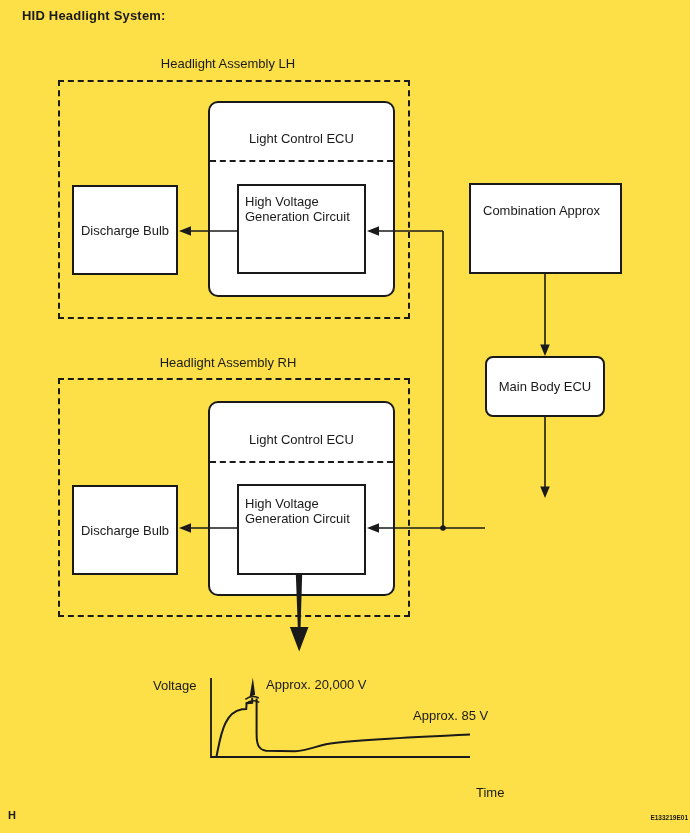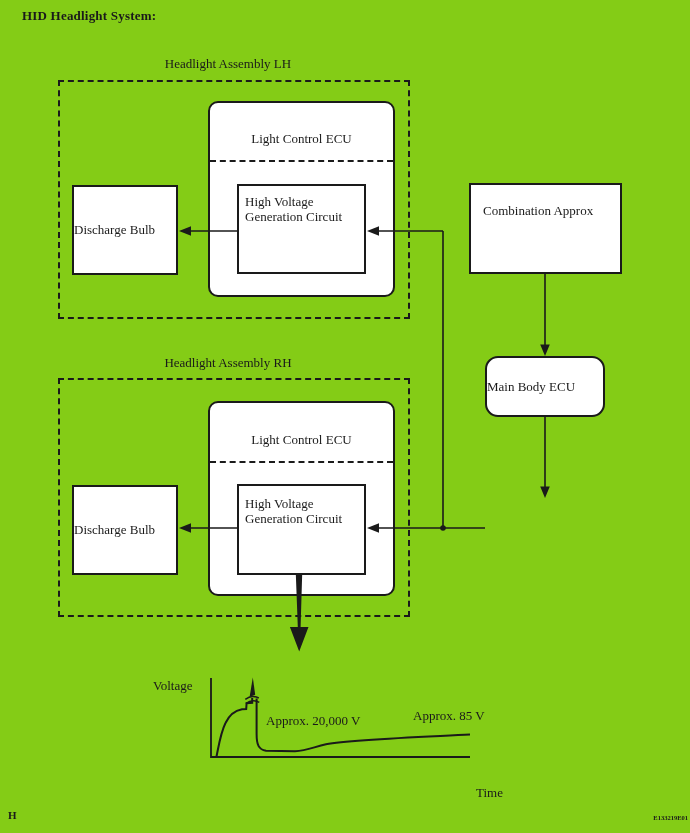--- a/index.html
+++ b/index.html
@@ -1,21 +1,21 @@
 <!DOCTYPE html>
 <html><head>
 <meta charset="utf-8">
 <style>
   html, body { margin: 0; padding: 0; background: #ffffff; }
   .page {
     position: relative;
     width: 690px;
     height: 833px;
-    background: #84cc16;
-    font-family: Liberation Serif, serif;
+    background: #fde047;
+    font-family: Liberation Sans, sans-serif;
     color: #1a1a1a;
     overflow: hidden;
   }
   .abs { position: absolute; }
   .lbl { position: absolute; font-size: 13px; line-height: 15px; white-space: nowrap; }
   .lbl-center { text-align: center; margin-top: 9px; }
   .title {
     position: absolute; left: 22px; top: 8px;
     font-size: 13px; font-weight: bold; letter-spacing: 0.2px;
   }
@@ -25,22 +25,22 @@
     box-sizing: border-box;
     background: transparent;
   }
   .solidbox {
     position: absolute;
     border: 2px solid #1a1a1a;
     box-sizing: border-box;
     background: #ffffff;
   }
   .roundedbox { border-radius: 10px; }
-  .roundedbox-lg { border-radius: 13px; }
-  .flexcenter { display: flex; align-items: center; justify-content: flex-start; }
+  .roundedbox-lg { border-radius: 8px; }
+  .flexcenter { display: flex; align-items: center; justify-content: center; }
   .divider {
     position: absolute;
     border-top: 2px dashed #1a1a1a;
     height: 0;
   }
   .twoline div { line-height: 14.5px; font-size: 13px; white-space: nowrap; }
   .cs-lines div { line-height: 22.5px; font-size: 13px; white-space: nowrap; }
   svg.overlay {
     position: absolute; left: 0; top: 0;
     pointer-events: none;
@@ -171,20 +171,20 @@
 
       <g stroke-width="1.5">
         <path d="M 245.8,703.5 Q 252.2,698.5 259.3,702.3"></path>
         <path d="M 245.3,699.3 Q 251.8,694.3 258.8,698"></path>
         <polygon points="249.6,697 255.2,694.8 252.8,677.5" fill="#1a1a1a" stroke="none"></polygon>
       </g>
     </g>
   </svg>
 
   <div class="graph-lbl" style="left:153px; top:678px;">Voltage</div>
-  <div class="graph-lbl" style="left:266px; top:677px;margin-top:36px;">Approx. 20,000 V</div>
+  <div class="graph-lbl" style="left:266px; top:677px;">Approx. 20,000 V</div>
   <div class="graph-lbl" style="left:413px; top:708px;">Approx. 85 V</div>
   <div class="graph-lbl" style="left:476px; top:750px;margin-top:35px;">Time</div>
 
   <div class="footer-h">H</div>
   <div class="footer-code">E133219E01</div>
 
 </div>
 
 </body></html>

